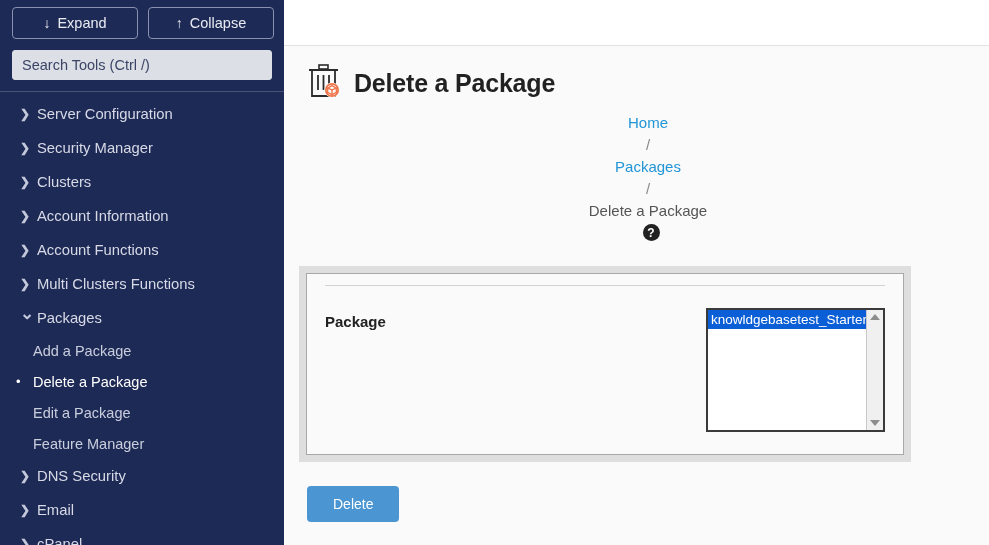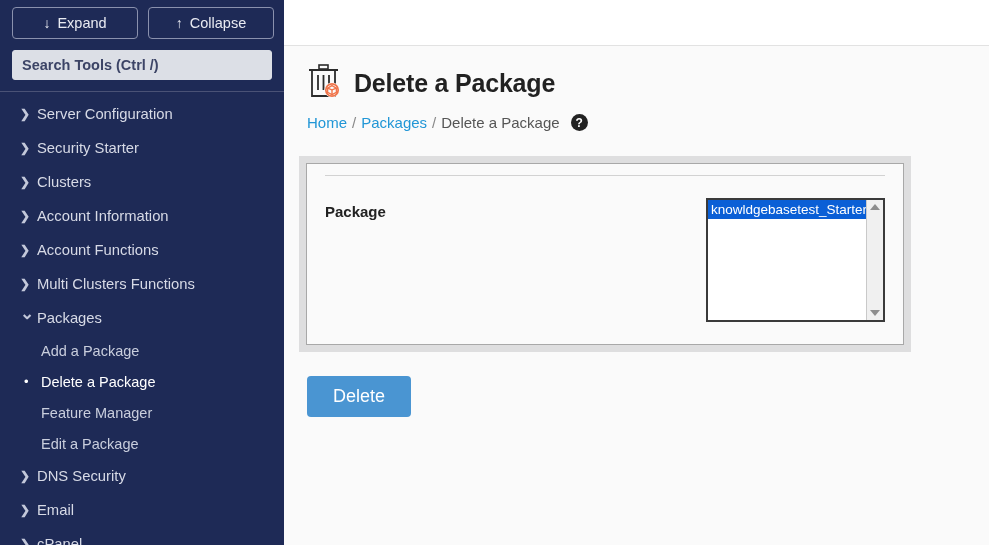--- a/index.html
+++ b/index.html
@@ -43,21 +43,20 @@
   #search-input {
     width: 100%; height: 30px;
     background: #dcdfe6;
     border: 1px solid #dcdfe6;
     border-radius: 3px;
     padding: 0 9px;
     font-size: 14.5px;
     color: #2b3254;
     font-family: "Liberation Sans", sans-serif;
     outline: none;
-    font-weight: bold;
   }
   #search-input::placeholder { color: #3c4466; opacity: 1; }
 
   .side-sep {
     margin: 11px 0 0 0;
     height: 1px;
     background: #4a5276;
   }
 
   #nav { padding-top: 5px; }
@@ -76,21 +75,21 @@
     font-size: 12px;
     font-weight: bold;
     flex: 0 0 auto;
   }
   .nav-item .chev.down { font-size: 12px; }
   .nav-label { line-height: 1; text-align: right; }
 
   .sub-item {
     display: flex; align-items: center;
     height: 31px;
-    padding-left: 24px;
+    padding-left: 16px;
     color: #c9cedd;
     font-size: 14.5px;
     cursor: pointer;
     white-space: nowrap;
   }
   .sub-item .bullet {
     width: 17px; flex: 0 0 auto;
     font-size: 13px; color: #ffffff;
     line-height: 1;
   }
@@ -123,20 +122,21 @@
     font-weight: bold;
     color: #222222;
     letter-spacing: -0.2px;
   }
   .breadcrumb {
     display: flex; align-items: center;
     padding: 11px 0 0 23px;
     font-size: 15px;
     color: #555555;
     gap: 5px;
+    flex-direction: column;
   }
   .breadcrumb a { color: #2196d6; text-decoration: none; cursor: pointer; }
   .breadcrumb .sep { color: #888888; }
   .breadcrumb .cur { color: #555555; }
   .help-icon {
     width: 17px; height: 17px; border-radius: 50%;
     background: #222222; color: #ffffff;
     font-size: 12px; font-weight: bold;
     display: inline-flex; align-items: center; justify-content: center;
     margin-left: 6px; cursor: pointer;
@@ -201,21 +201,21 @@
   }
   .lb-arrow.up { border-bottom: 6px solid #8d8d8d; }
   .lb-arrow.down { border-top: 6px solid #8d8d8d; }
 
   #delete-button {
     margin: 24px 0 0 23px;
     background: #4a95d2;
     border: none;
     border-radius: 4px;
     color: #ffffff;
-    font-size: 18px;
+    font-size: 14px;
     font-family: "Liberation Sans", sans-serif;
     padding: 10px 26px;
     cursor: pointer;
   }
 </style>
 </head>
 <body>
 
 <div id="app">
 
@@ -238,21 +238,21 @@
 
     <div class="side-sep"></div>
 
     <div id="nav">
         <div class="nav-item">
           <span class="chev">❯</span>
           <span class="nav-label">Server Configuration</span>
         </div>
         <div class="nav-item">
           <span class="chev">❯</span>
-          <span class="nav-label">Security Starter</span>
+          <span class="nav-label">Security Manager</span>
         </div>
         <div class="nav-item">
           <span class="chev">❯</span>
           <span class="nav-label">Clusters</span>
         </div>
         <div class="nav-item">
           <span class="chev">❯</span>
           <span class="nav-label">Account Information</span>
         </div>
         <div class="nav-item">
@@ -270,25 +270,25 @@
         <div class="sub-item">
           <span class="bullet empty">•</span>
           <span>Add a Package</span>
         </div>
         <div class="sub-item active">
           <span class="bullet">•</span>
           <span>Delete a Package</span>
         </div>
         <div class="sub-item">
           <span class="bullet empty">•</span>
-          <span>Feature Manager</span>
+          <span>Edit a Package</span>
         </div>
         <div class="sub-item">
           <span class="bullet empty">•</span>
-          <span>Edit a Package</span>
+          <span>Feature Manager</span>
         </div>
         <div class="nav-item">
           <span class="chev">❯</span>
           <span class="nav-label">DNS Security</span>
         </div>
         <div class="nav-item">
           <span class="chev">❯</span>
           <span class="nav-label">Email</span>
         </div>
         <div class="nav-item">

